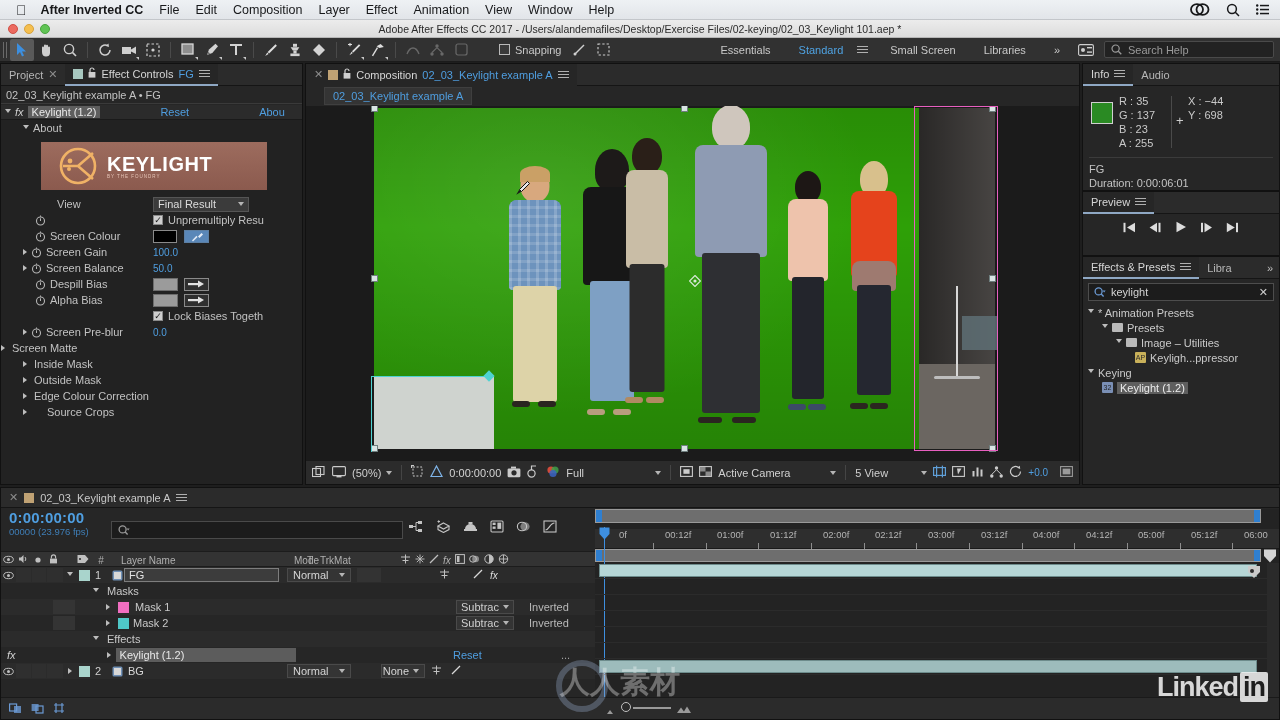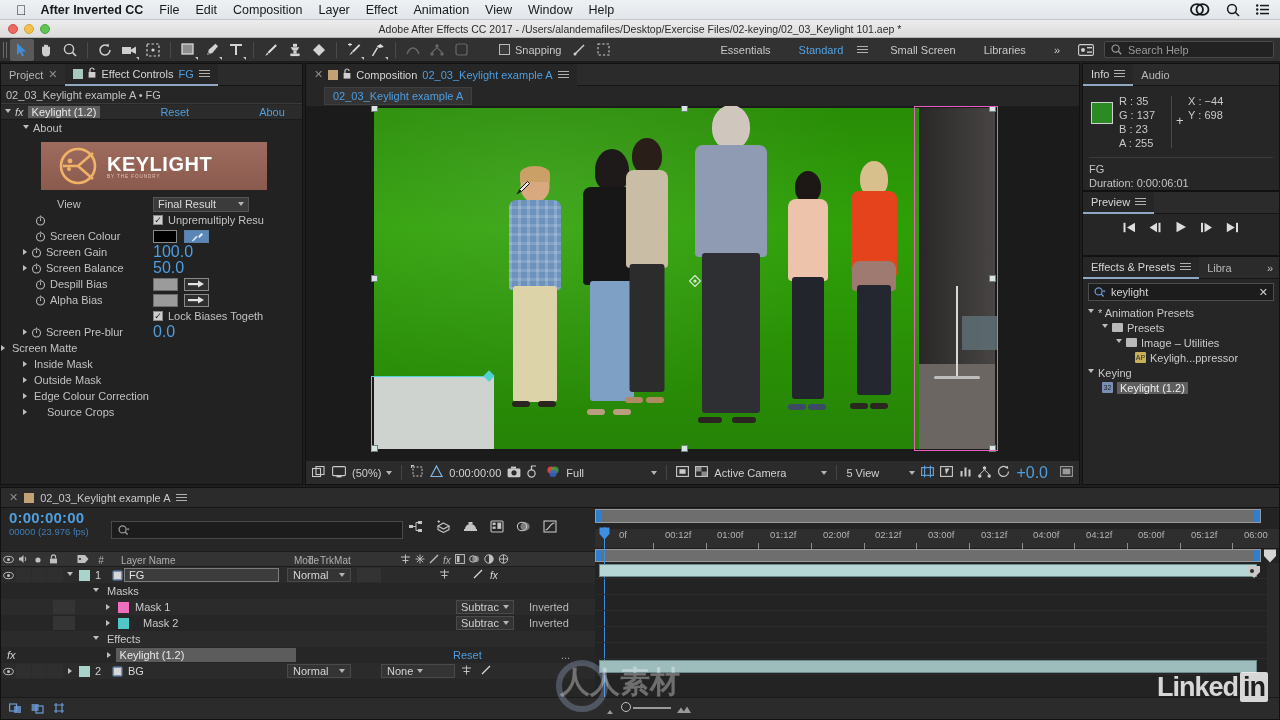--- a/index.html
+++ b/index.html
@@ -76,21 +76,21 @@
             display:flex; align-items:center; padding-left:5px; border-bottom:1px solid #3a3a3a;}
   .ec-body { position:absolute; left:0; top:41px; right:0; bottom:0; background:#222; overflow:hidden;}
   .fxhead { height:15px; background:#2b2b2b; display:flex; align-items:center; gap:4px; padding-left:4px;
             border-bottom:1px solid #1a1a1a; }
   .arrow { width:0;height:0;border-left:4px solid #bdbdbd;border-top:3.5px solid transparent;border-bottom:3.5px solid transparent;}
   .arrow.down { border-left:3.5px solid transparent;border-right:3.5px solid transparent;border-top:4px solid #bdbdbd;border-left-width:3.5px;}
   .fxname { background:#5e5e5e; color:#e8e8e8; padding:0 4px; font-size:11px; }
   .lnk { color:#4f9ee0; font-size:11px; }
   .row { height:16px; display:flex; align-items:center; font-size:11px; color:#c2c2c2; }
   .row .lbl { width:152px; display:flex; align-items:center; gap:4px; }
-  .val { color:#4f9ee0; font-size:16px;text-align:center; }
+  .val { color:#4f9ee0; font-size:10px;text-align:center; }
   .stopw { width:11px; height:11px; display:inline-block; }
   .swatch { width:24px;height:13px;border:1px solid #8a8a8a; display:inline-block; }
   .eyed { width:25px;height:13px;border:1px solid #5d7fa3;background:#5a87b8; display:inline-block; position:relative;}
   .grayswatch { width:25px;height:13px;background:#9b9b9b;border:1px solid #6d6d6d;display:inline-block;}
   .arrowbtn { width:25px;height:13px;background:#2f2f2f;border:1px solid #8a8a8a;display:inline-flex;align-items:center;justify-content:center;}
   .cb { width:10px;height:10px;background:#cfcfcf;border:1px solid #8a8a8a;display:inline-flex;align-items:center;justify-content:center;color:#1c1c1c;font-size:9px;line-height:1;}
   .sel-drop { width:96px;height:15px;background:#3b3b3b;border:1px solid #555;display:flex;align-items:center;
               justify-content:space-between;padding:0 4px;color:#dcdcdc;font-size:11px;}
   .keylogo { margin:6px 0 6px 40px; width:226px; height:48px;
              background:linear-gradient(#9d6c5e,#8b5a4e); display:flex;align-items:center;gap:8px;padding-left:16px;}
@@ -1162,21 +1162,21 @@
       </div>
 
       <div class="lrow">
         <span style="width:52px;"></span>
         <span style="width:22px;height:14px;background:#343434;display:inline-block"></span>
         <span style="width:26px"></span>
         <span style="width:14px;display:flex;justify-content:center">
             <span class="arrow"></span>
           </span>
         <span class="swatch-sm" style="background:#4fc7c7;margin-left:3px"></span>
-        <span style="padding-left:14px;color:#c9c9c9">Mask 2</span>
+        <span style="padding-left:4px;color:#c9c9c9">Mask 2</span>
         <span style="position:absolute;left:455px;display:flex;align-items:center;gap:4px;background:#343434;border:1px solid #4a4a4a;height:14px;padding:0 4px">
           <span>Subtrac</span>
           <span class="mini-caret"></span>
         </span>
         <span style="position:absolute;left:528px;color:#b9b9b9">Inverted</span>
       </div>
 
       <div class="lrow alt">
         <span style="width:88px"></span>
         <span style="width:14px;display:flex;justify-content:center">
@@ -1217,21 +1217,21 @@
               <rect x="0.5" y="0.5" width="10" height="10" rx="1.5" fill="#6f8fb5"></rect>
               <rect x="2" y="2" width="7" height="7" fill="#d8d8d8"></rect>
             </svg>
         </span>
         <span style="width:155px;padding-left:4px;color:#d7d7d7">BG</span>
         <span class="modebox" style="margin-left:8px;width:64px;justify-content:space-between;padding:0 5px;background:#343434;height:14px;border:1px solid #4a4a4a">
           <span>Normal</span>
           <span class="mini-caret"></span>
         </span>
         <span style="width:24px;margin-left:6px"></span>
-        <span class="modebox" style="width:74px;justify-content:flex-start;padding:4px 5px;background:#343434;height:14px;border:1px solid #4a4a4a">
+        <span class="modebox" style="width:44px;justify-content:flex-end;padding:4px 5px;background:#343434;height:14px;border:1px solid #4a4a4a">
           <span>None</span>
           <span class="mini-caret"></span>
         </span>
         <span style="display:flex;gap:9px;align-items:center;padding-left:6px">
           <span><svg width="11" height="10" viewBox="0 0 11 10">
                 <path d="M5.5 0.5 L5.5 9.5 M1 3 L10 3 M2.5 6.5 L8.5 6.5" stroke="#c0c0c0" stroke-width="1"></path>
               </svg></span>
           <span><svg width="10" height="10" viewBox="0 0 10 10">
                 <line x1="1" y1="9" x2="9" y2="1" stroke="#d8d8d8" stroke-width="1.3"></line>
               </svg></span>

